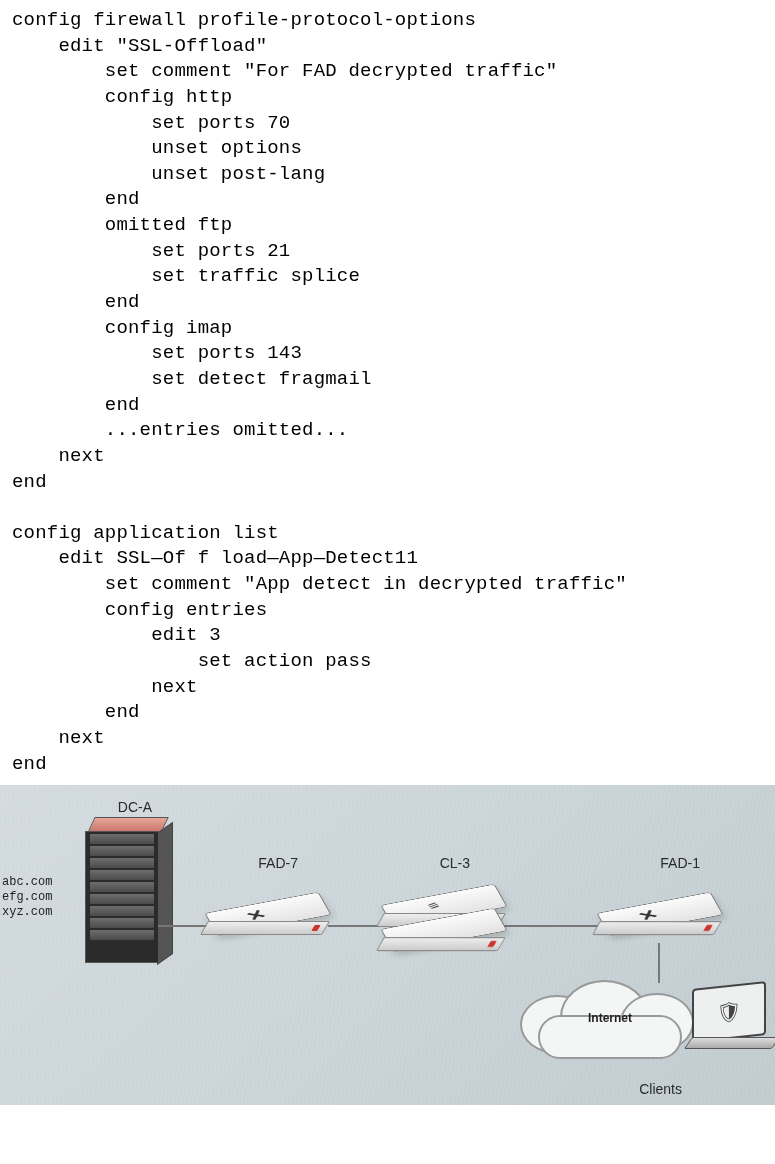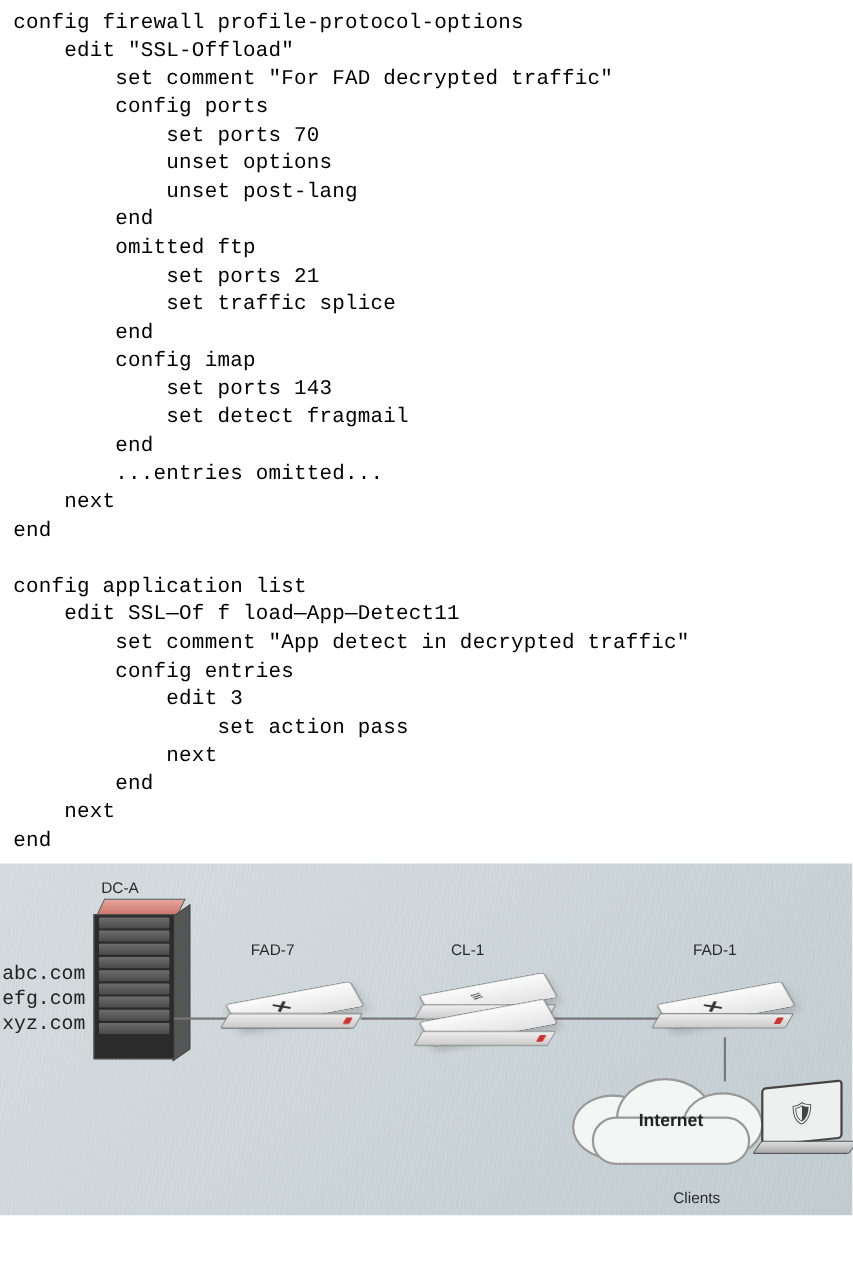--- a/index.html
+++ b/index.html
@@ -27,25 +27,25 @@
   .moire {
     position: absolute; inset: 0;
     background: repeating-linear-gradient(100deg, rgba(255,255,255,0.05) 0 2px, rgba(0,0,0,0.05) 2px 4px);
     opacity: 0.25;
   }
   .label {
     position: absolute;
     font-family: Arial, Helvetica, sans-serif;
     font-size: 14px;
     color: #2a2a2a;
-    text-align: left;
+    text-align: right;
   }
   .domains {
     font-family: "Courier New", monospace;
-    font-size: 18px;
+    font-size: 12px;
     line-height: 1.25;
     color: #222;
     text-align: left;
   }
   
   .rack {
     position: absolute;
     left: 85px; top: 42px;
     width: 72px; height: 140px;
   }
@@ -116,41 +116,41 @@
     position:absolute;
     width: 180px; height: 85px;
   }
   .cloud .c1,.cloud .c2,.cloud .c3,.cloud .c4,.cloud .c5{
     position:absolute; background:#f4f6f6; border:2px solid #999; border-radius:50%;
   }
   .cloud .c1{width:70px;height:55px;left:0;top:20px;}
   .cloud .c2{width:85px;height:70px;left:40px;top:5px;}
   .cloud .c3{width:70px;height:55px;left:100px;top:18px;}
   .cloud .c4{width:140px;height:40px;left:18px;top:40px;border-radius:30px;}
-  .cloud .txt{position:absolute; top:36px; width:100%; text-align:center; font-family:Arial; font-weight:bold; font-size:16px; color:#222;}
+  .cloud .txt{position:absolute; top:36px; width:100%; text-align:center; font-family:Arial; font-weight:bold; font-size:12px; color:#222;}
   
   .laptop{position:absolute; width:90px;}
   .laptop .screen{
     width:70px;height:50px;border:2px solid #444;background:#eef0f0;border-radius:4px;
     transform: skewY(-6deg);
     display:flex;align-items:center;justify-content:center;
   }
   .laptop .screen .shield{font-family:Arial;font-size:20px;color:#444;}
   .laptop .base{
     width:86px;height:10px;background:linear-gradient(#ddd,#aaa);border:1px solid #555;
     transform:skewX(-35deg); margin-top:-2px; margin-left:-4px; border-radius:2px;
   }
 </style>
 </head>
 <body>
 
 <div class="code-block"><span>config firewall profile-protocol-options</span>
 <span>    edit "SSL-Offload"</span>
 <span>        set comment "For FAD decrypted traffic"</span>
-<span>        config ports</span>
+<span>        config http</span>
 <span>            set ports 70</span>
 <span>            unset options</span>
 <span>            unset post-lang</span>
 <span>        end</span>
 <span>        omitted ftp</span>
 <span>            set ports 21</span>
 <span>            set traffic splice</span>
 <span>        end</span>
 <span>        config imap</span>
 <span>            set ports 143</span>
@@ -205,21 +205,21 @@
   <div class="label" style="left:228px; top:70px; width:70px;">FAD-7</div>
   <div class="device" style="left:208px; top:108px;">
     <div class="devtop">
         <div class="glyph">✕</div>
       </div>
     <div class="devfront">
         <div class="dot"></div>
       </div>
   </div>
 
-  <div class="label" style="left:410px; top:70px; width:60px;">CL-1</div>
+  <div class="label" style="left:410px; top:70px; width:60px;">CL-3</div>
   <div class="device" style="left:384px; top:100px;">
     <div class="devtop">
         <div class="glyph" style="font-size:18px;left:44px;">≡</div>
       </div>
     <div class="devfront">
         <div class="dot"></div>
       </div>
   </div>
   <div class="device" style="left:384px; top:124px;">
     <div class="devtop"></div>

